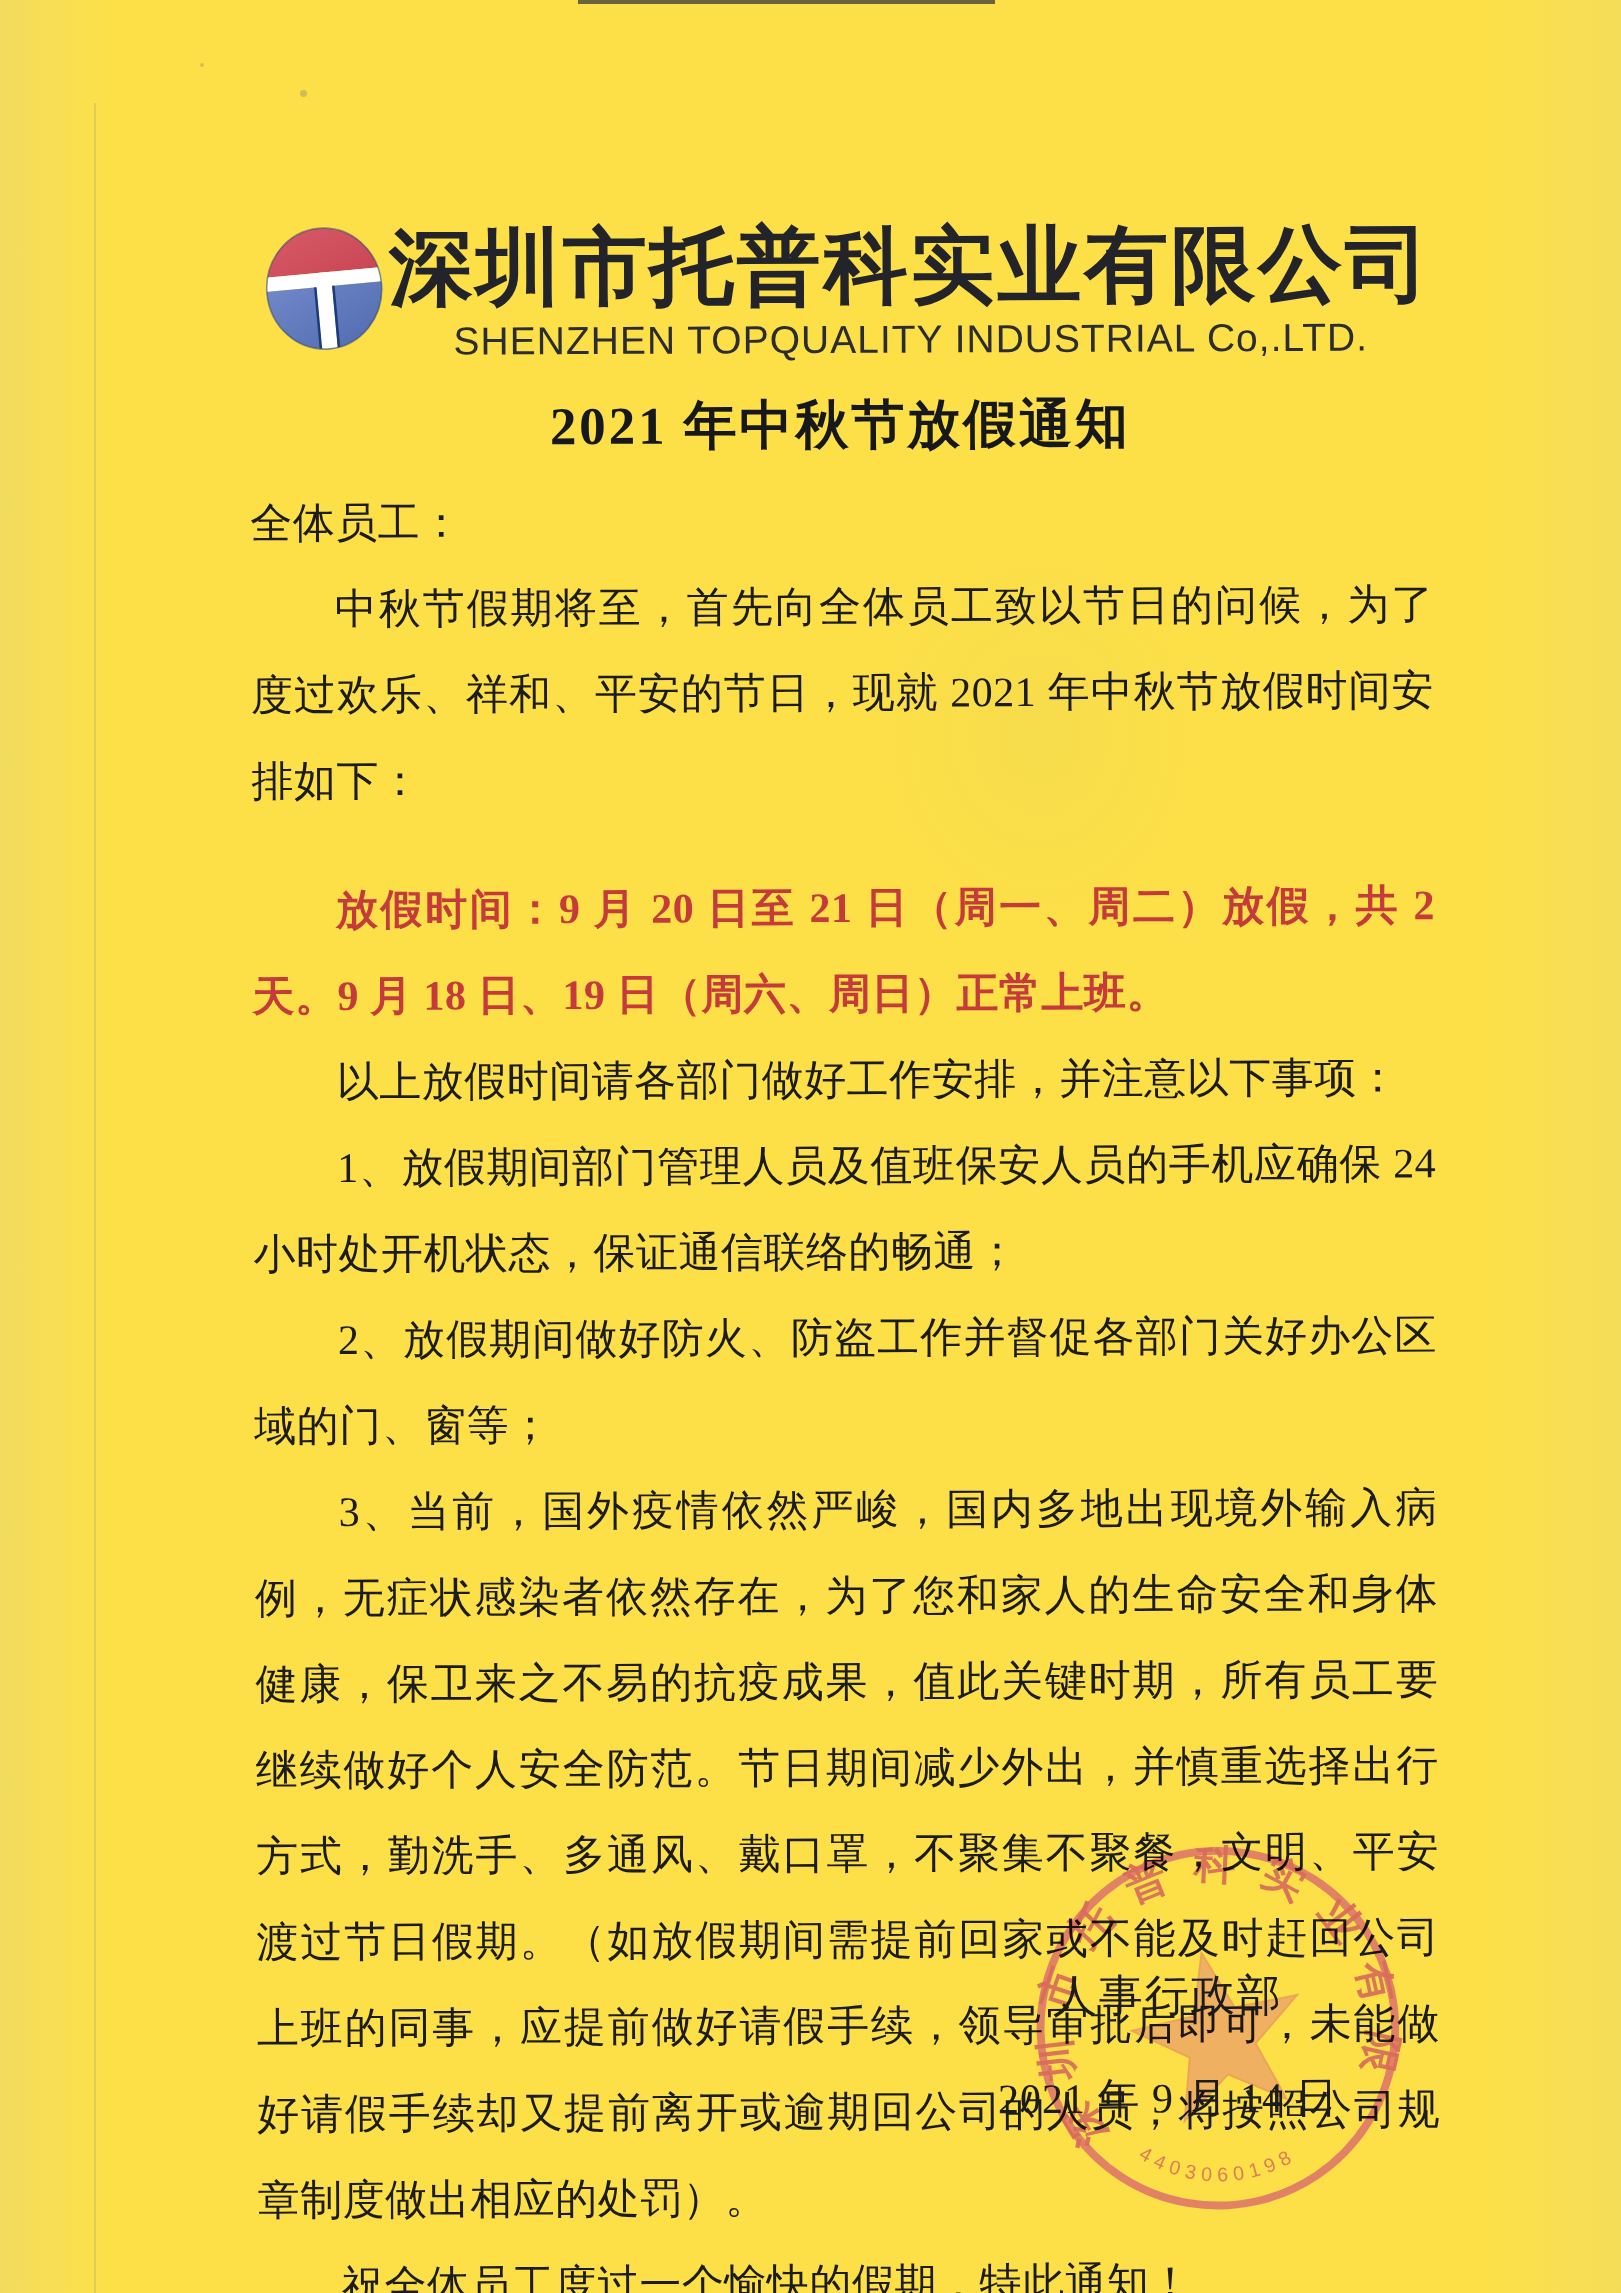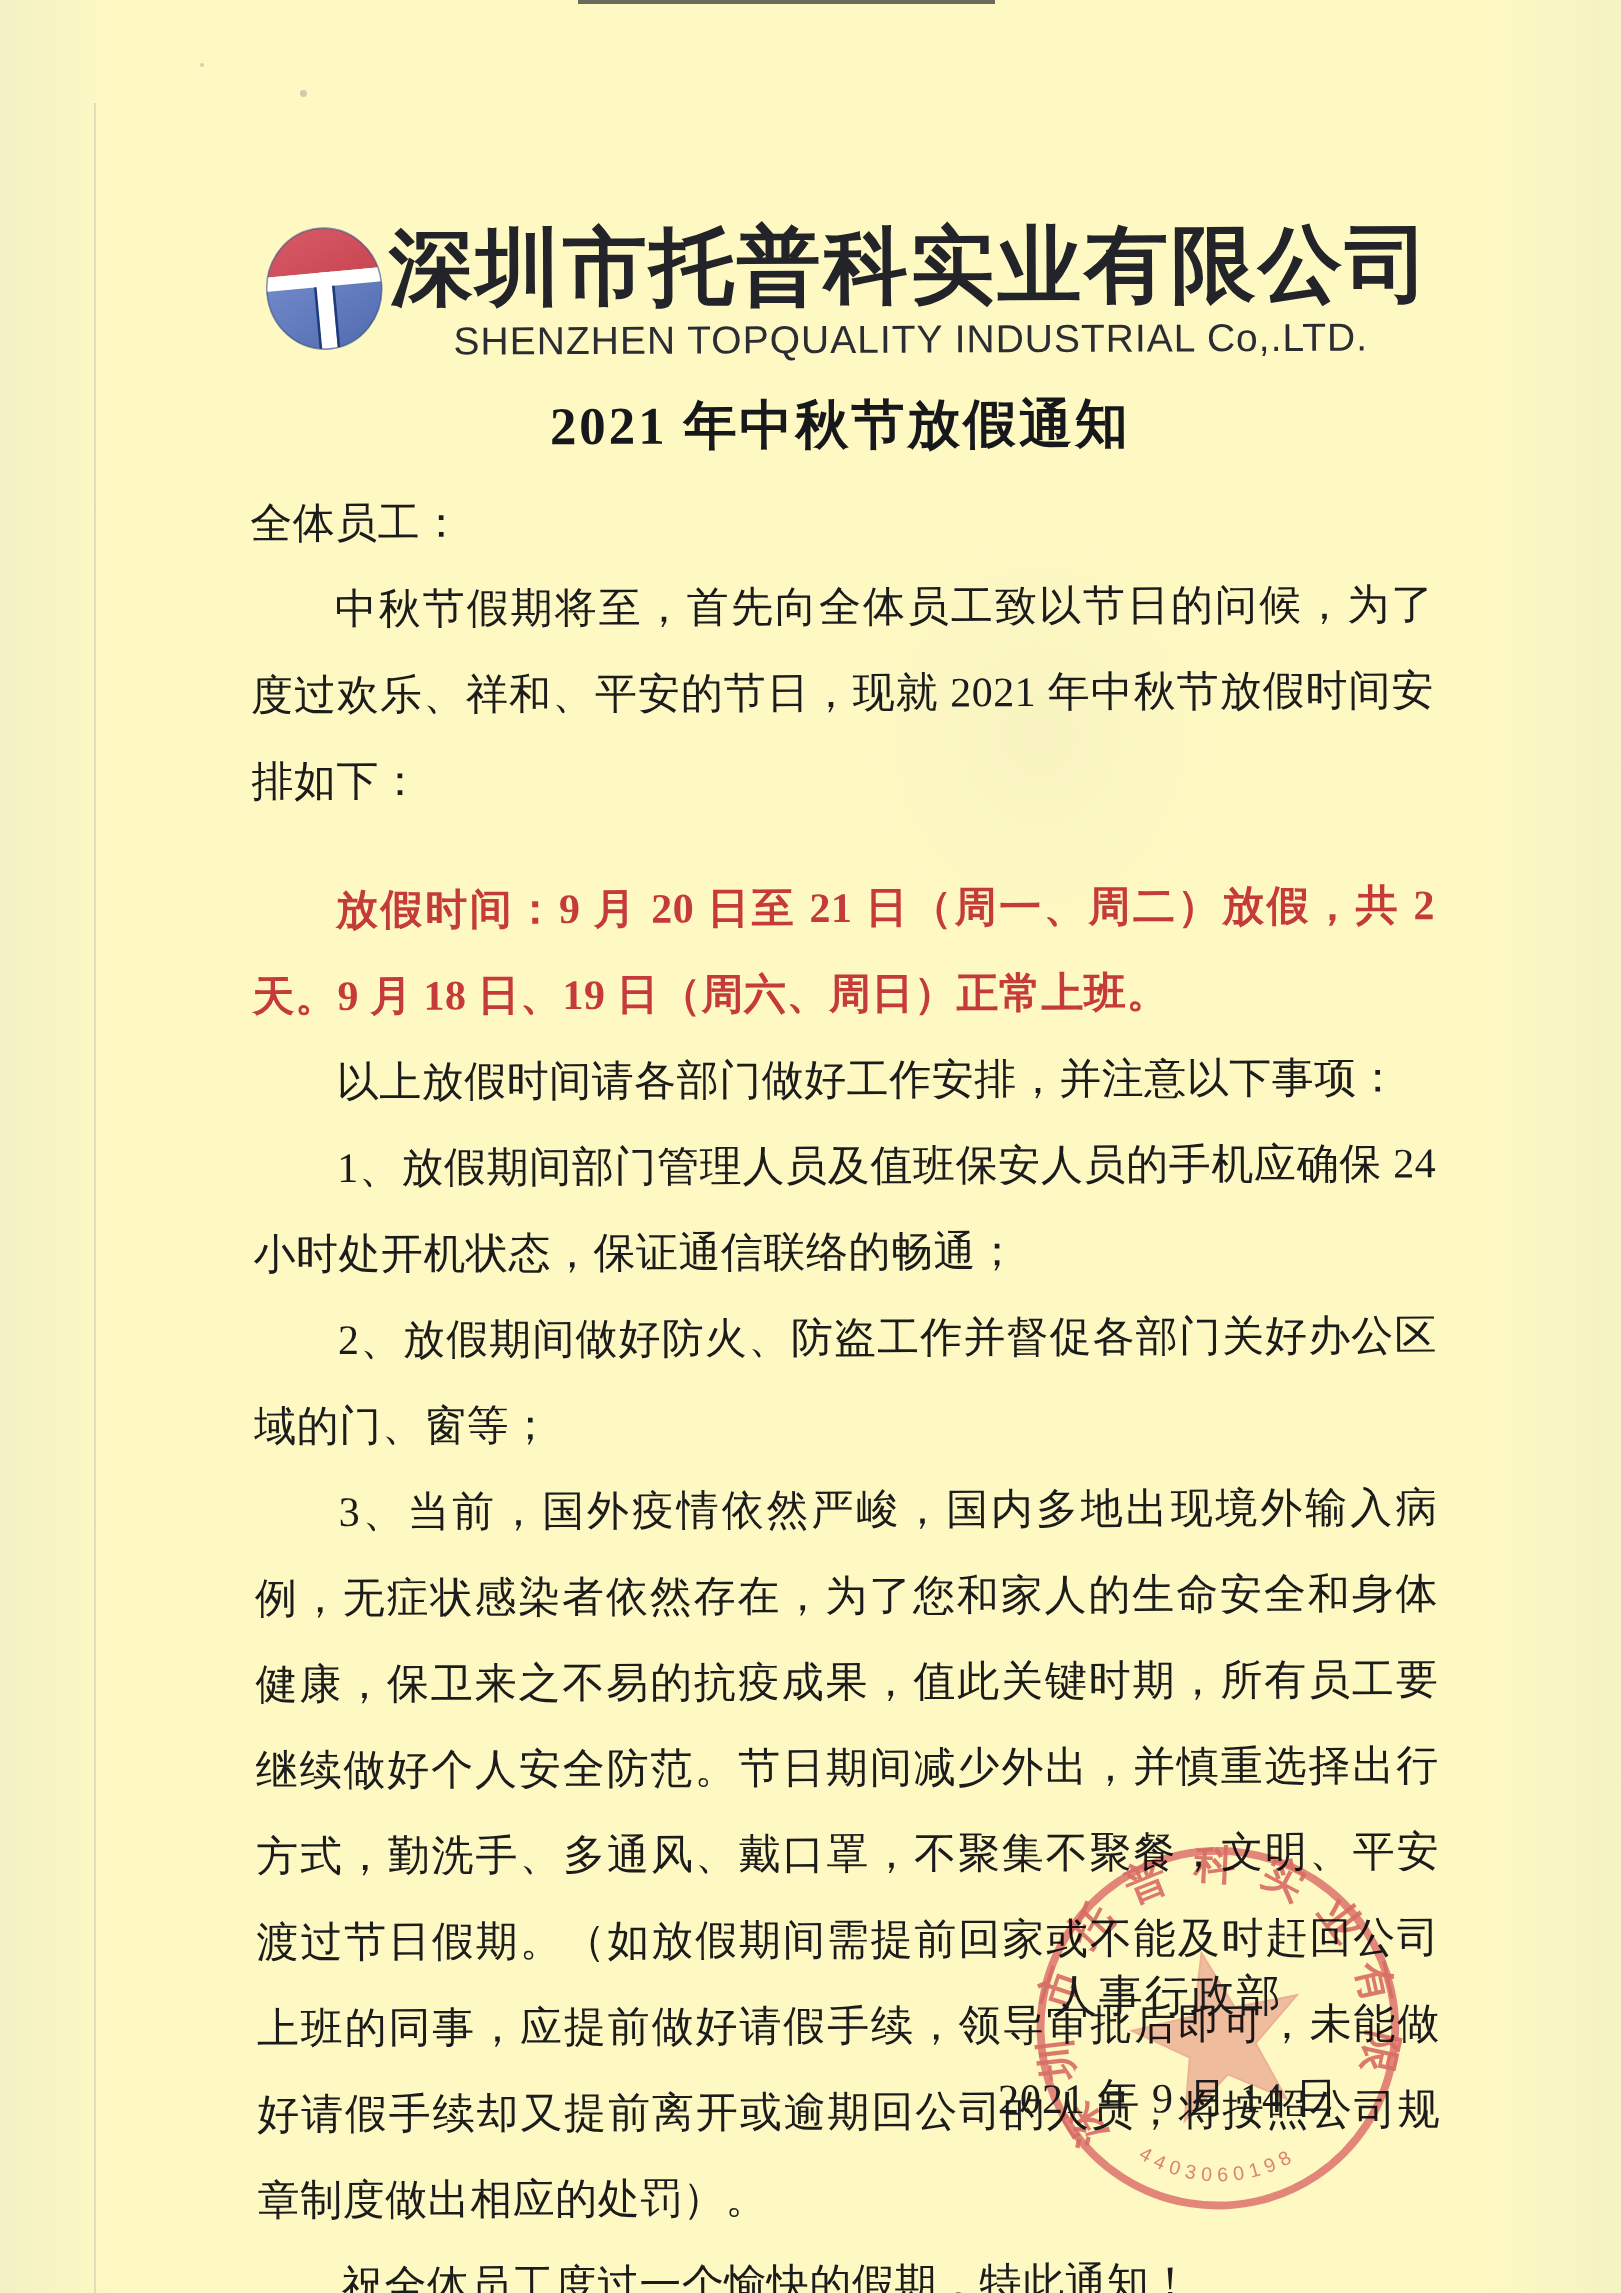--- a/index.html
+++ b/index.html
@@ -1,19 +1,19 @@
 <!DOCTYPE html>
 <html><head>
 <meta charset="utf-8">
 <style>
   html,body{margin:0;padding:0;background:#e8e8e8;}
   .page{
     position:relative;
     width:1621px;height:2294px;
-    background:#fef9c3;
+    background:#fde047;
     overflow:hidden;
     font-family:"Liberation Serif","DejaVu Serif",serif;
     color:#1c1c1c;
   }
   
   .edge-tint-left{position:absolute;left:0;top:0;width:113px;height:2294px;
     background:linear-gradient(90deg,rgba(190,200,205,0.18),rgba(190,200,205,0));}
   .edge-tint-right{position:absolute;right:0;top:0;width:137px;height:2294px;
     background:linear-gradient(270deg,rgba(190,200,200,0.14),rgba(190,200,200,0));}
   .top-edge-line{position:absolute;left:578px;top:0;width:417px;height:3.9px;background:#3a3a3a;opacity:.75;}

